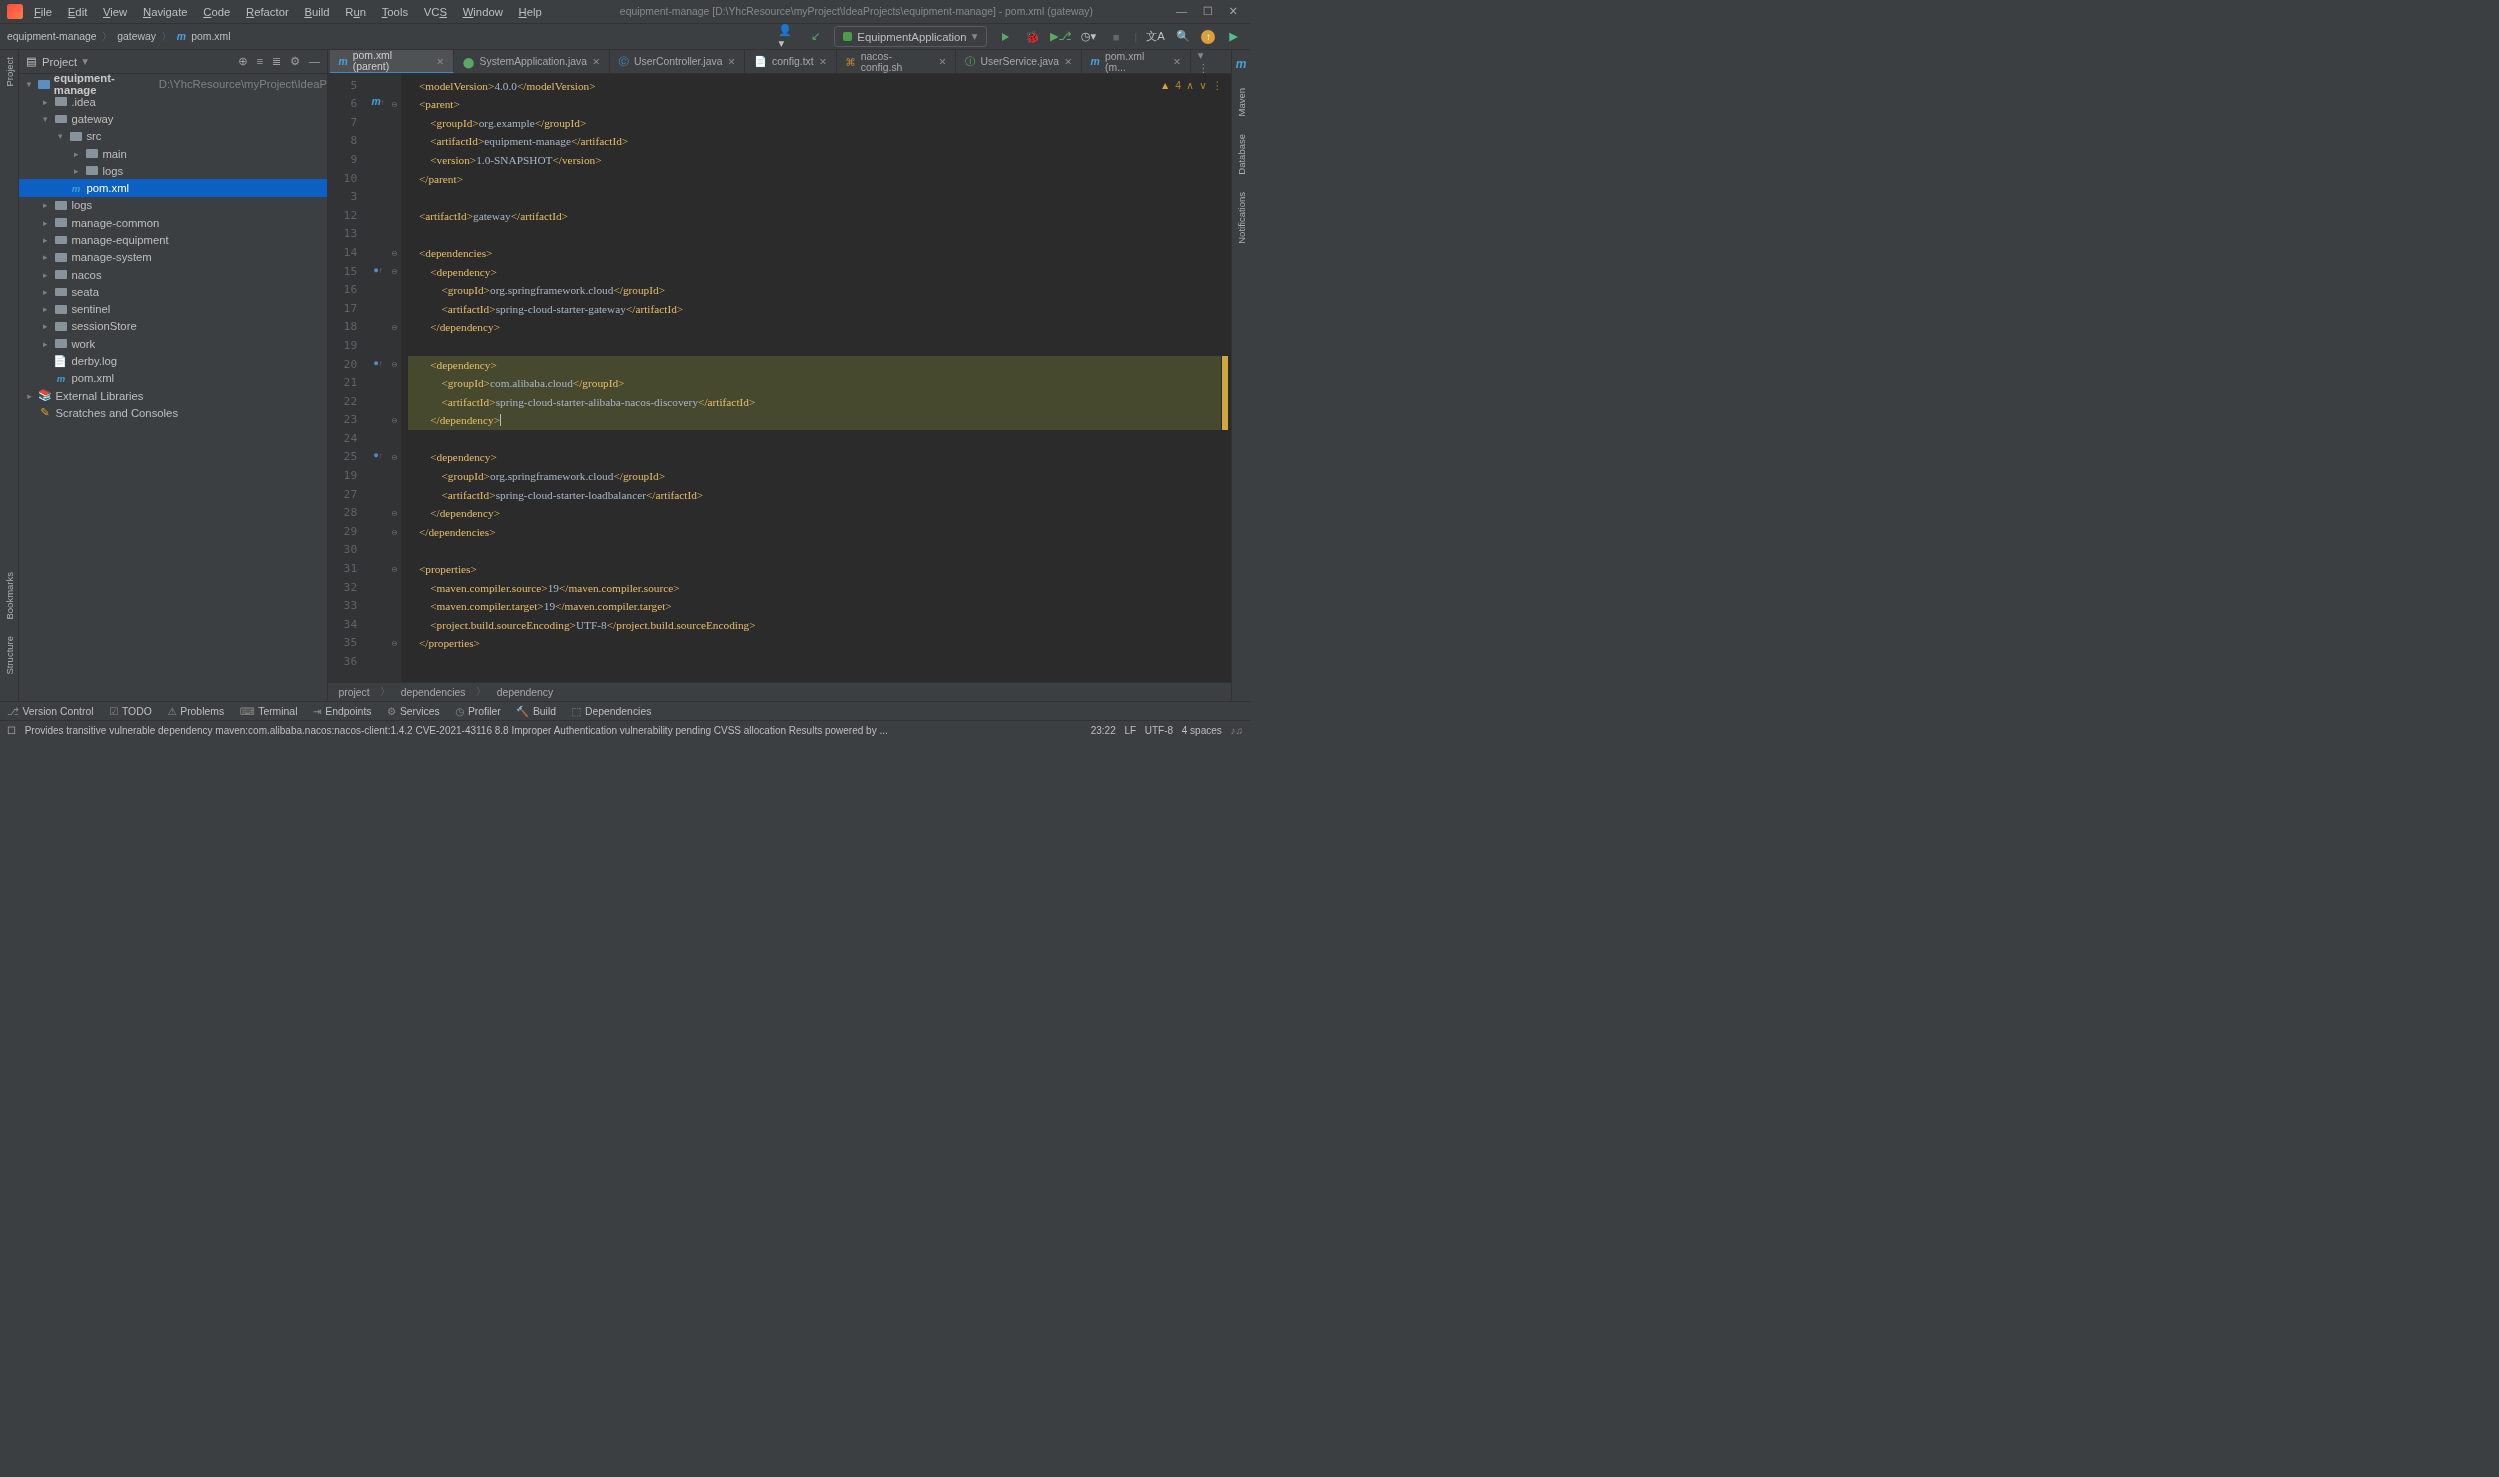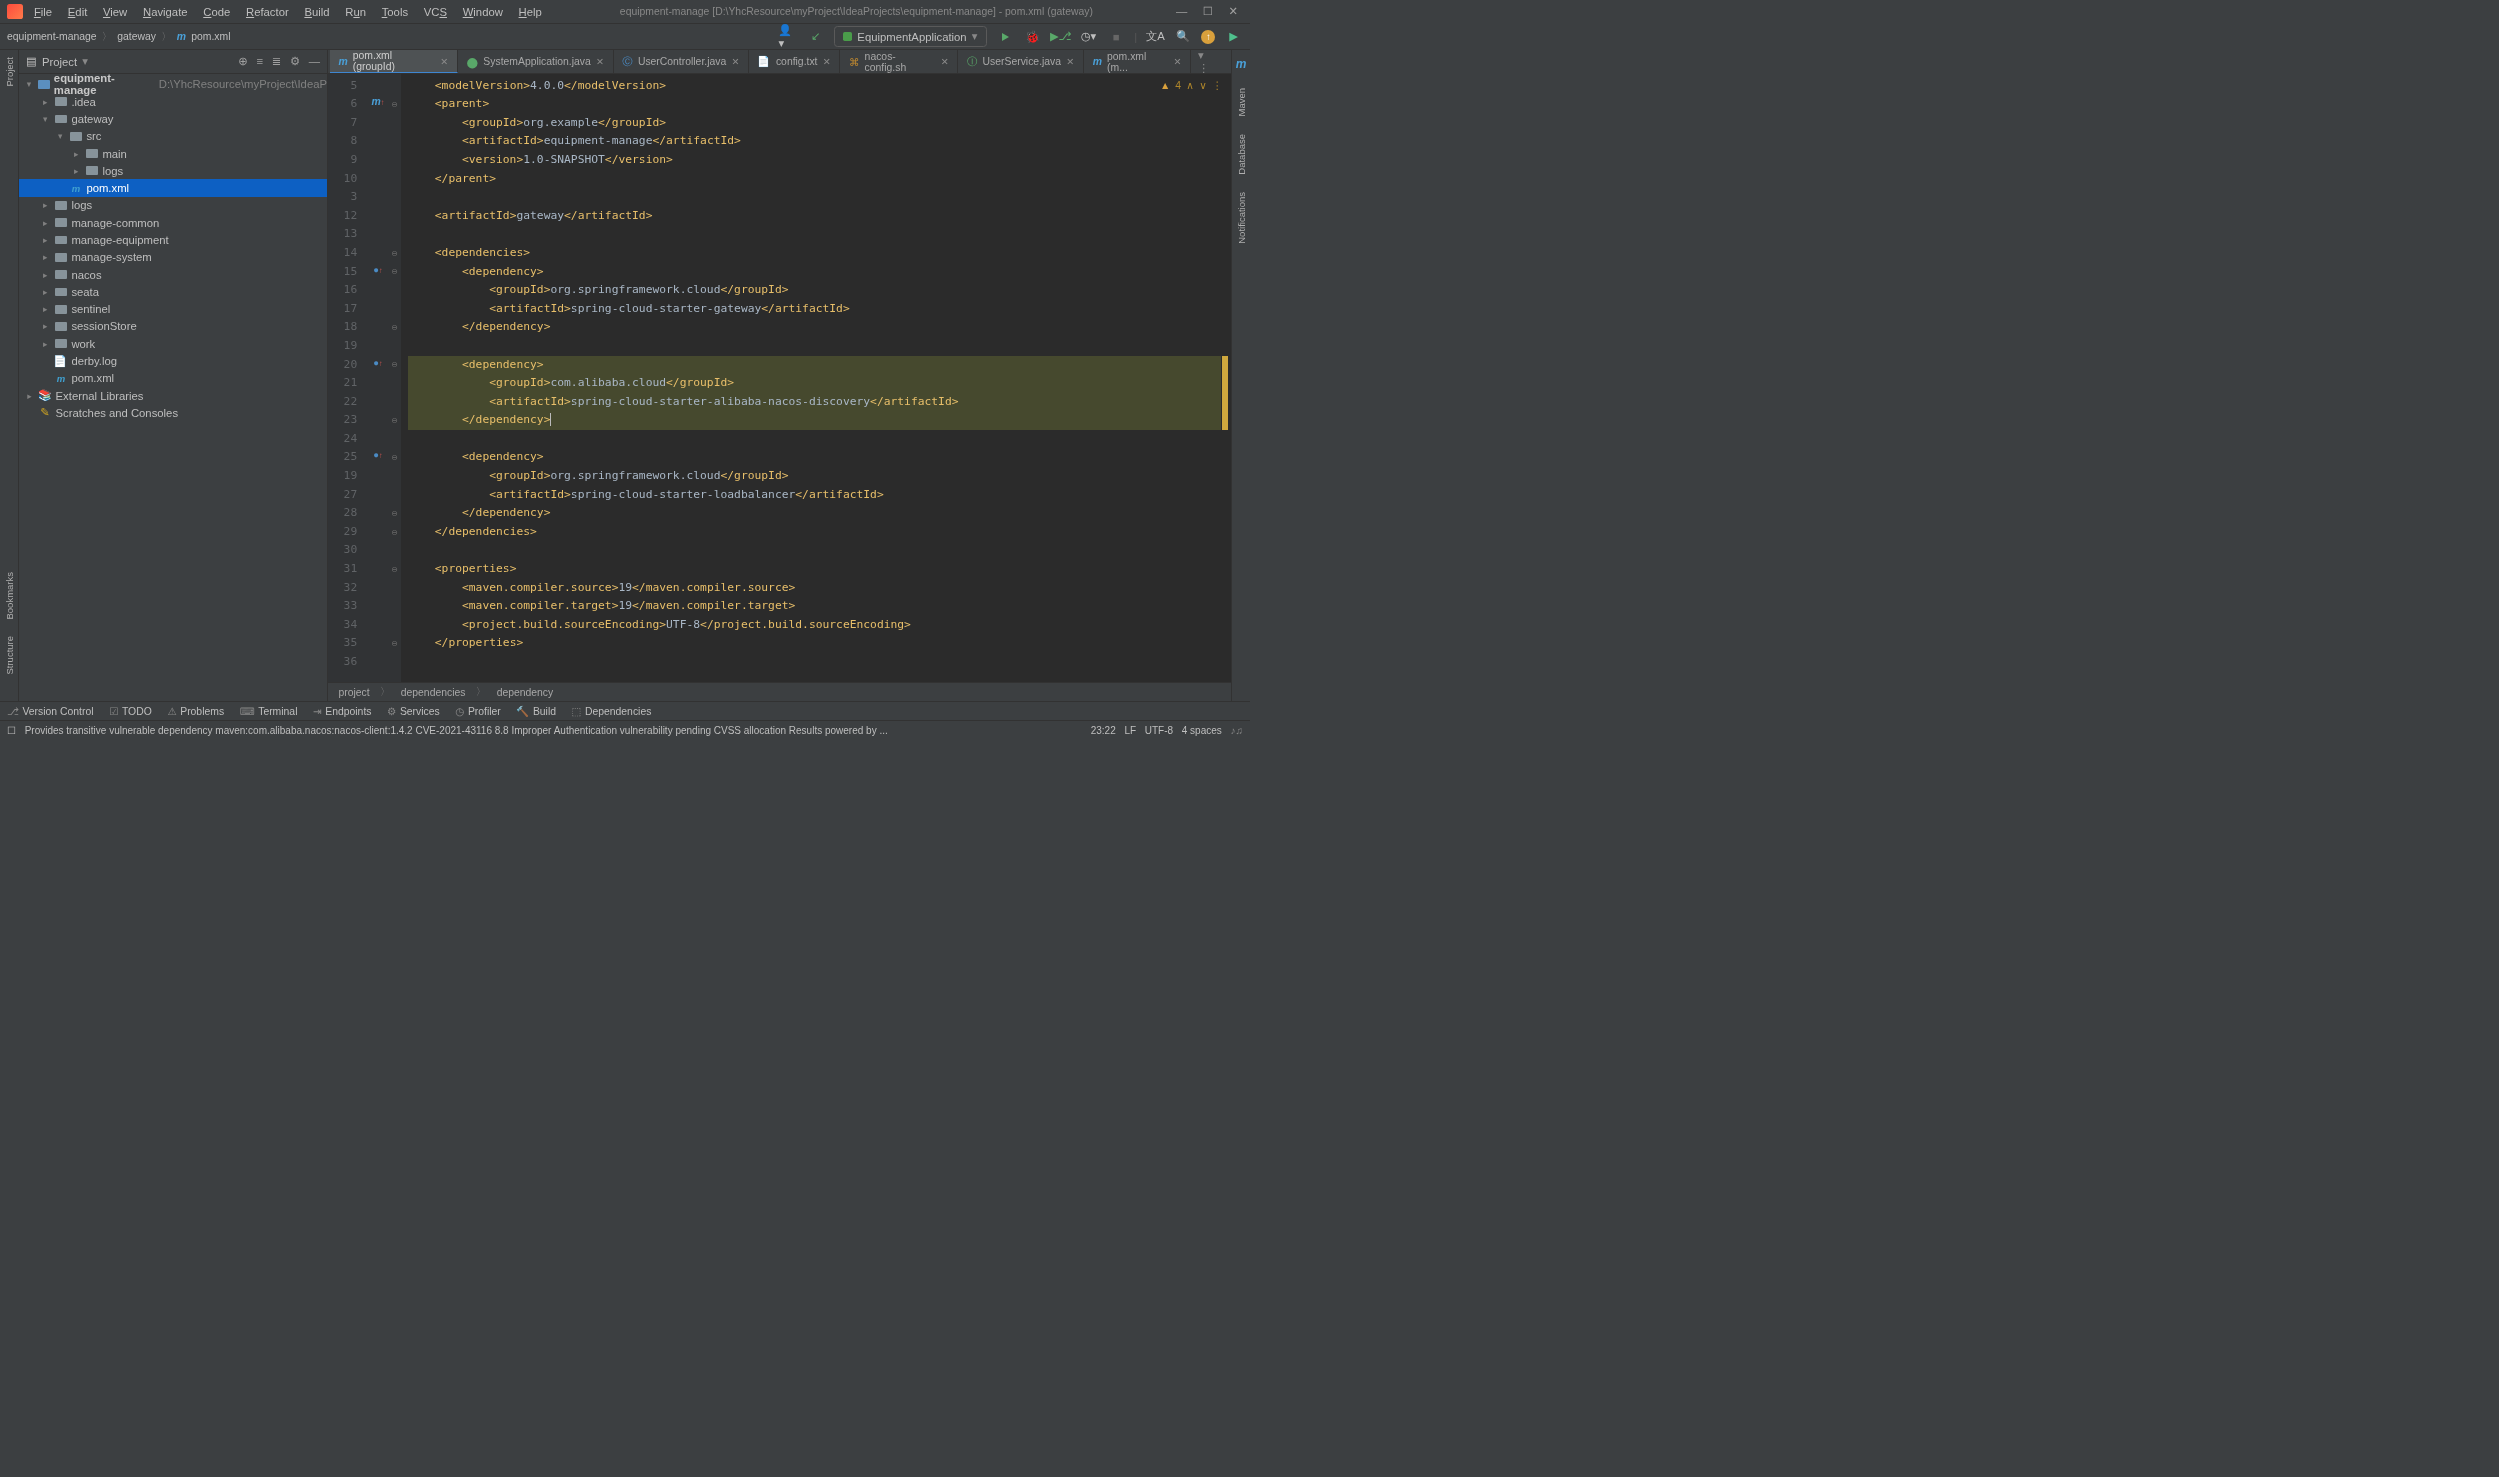--- a/index.html
+++ b/index.html
@@ -87,21 +87,21 @@
 .fold-mark { height: 18.6px; display: flex; align-items: center; justify-content: center; color: #6a6a6a; font-size: 7.8px; }
 .code {
   flex: 1; font-family: Consolas, monospace; font-size: 11.3px; line-height: 18.6px;
   padding: 2.6px 0 0 7px; white-space: pre; color: #a9b7c6; position: relative;
 }
 .hl-block { position: absolute; left: 0; right: 10.4px; background: #46492e; }
 .hl-yellow-bar { position: absolute; right: 3.5px; width: 5.2px; background: #cfa83e; }
 .tag { color: #e8bf6a; }
 .txt { color: #a9b7c6; }
 .caret { border-left: 0.9px solid #bbb; }
-.code-line { position: relative; height: 18.6px; }
+.code-line { position: relative; height: 18.6px; font-family: Liberation Serif, serif; }
 .code-inner { position: relative; z-index: 2; }
 .editor-crumbs { height: 19px; background: #3c3f41; border-top: 0.9px solid #323232; display: flex; align-items: center; padding: 0 10.4px; gap: 10.4px; font-size: 10.4px; color: #a8a8a8; }
 .tools-row { height: 19px; background: #3c3f41; border-top: 0.9px solid #323232; display: flex; align-items: center; padding: 0 7px; gap: 15.6px; font-size: 10.4px; }
 .status-bar { height: 19px; background: #3c3f41; border-top: 0.9px solid #323232; display: flex; align-items: center; padding: 0 7px; gap: 8.7px; font-size: 10px; }
 .status-msg { flex: 1; white-space: nowrap; overflow: hidden; }
 .insp { position: absolute; top: 5.2px; right: 8.7px; display: flex; align-items: center; gap: 5.2px; color: #b0872b; font-size: 10.4px; z-index: 5; }
 .orange-circle { width: 14px; height: 14px; background: #d9a03c; border-radius: 50%; display: inline-flex; align-items: center; justify-content: center; color: #fff; font-weight: bold; font-size: 9.5px; }
 .m-icon { color: #4aa0d8; font-weight: bold; font-style: italic; font-size: 10.4px; display: inline-block; }
 </style>
 </head>
@@ -323,21 +323,21 @@
           <span class="tree-icon" style="color:#c9a022">✎</span>
           <span>Scratches and Consoles</span>
         </div>
       </div>
   </div>
 
   <div class="editor-area">
     <div class="tabs-row" id="tabs-row">
         <div class="tab active">
           <span class="m-icon">m</span>
-          <span>pom.xml (groupId)</span>
+          <span>pom.xml (parent)</span>
           <span class="tab-close">✕</span>
         </div>
         <div class="tab">
           <span style="color:#59a869">⬤</span>
           <span>SystemApplication.java</span>
           <span class="tab-close">✕</span>
         </div>
         <div class="tab">
           <span style="color:#4a8bc4">Ⓒ</span>
           <span>UserController.java</span>

